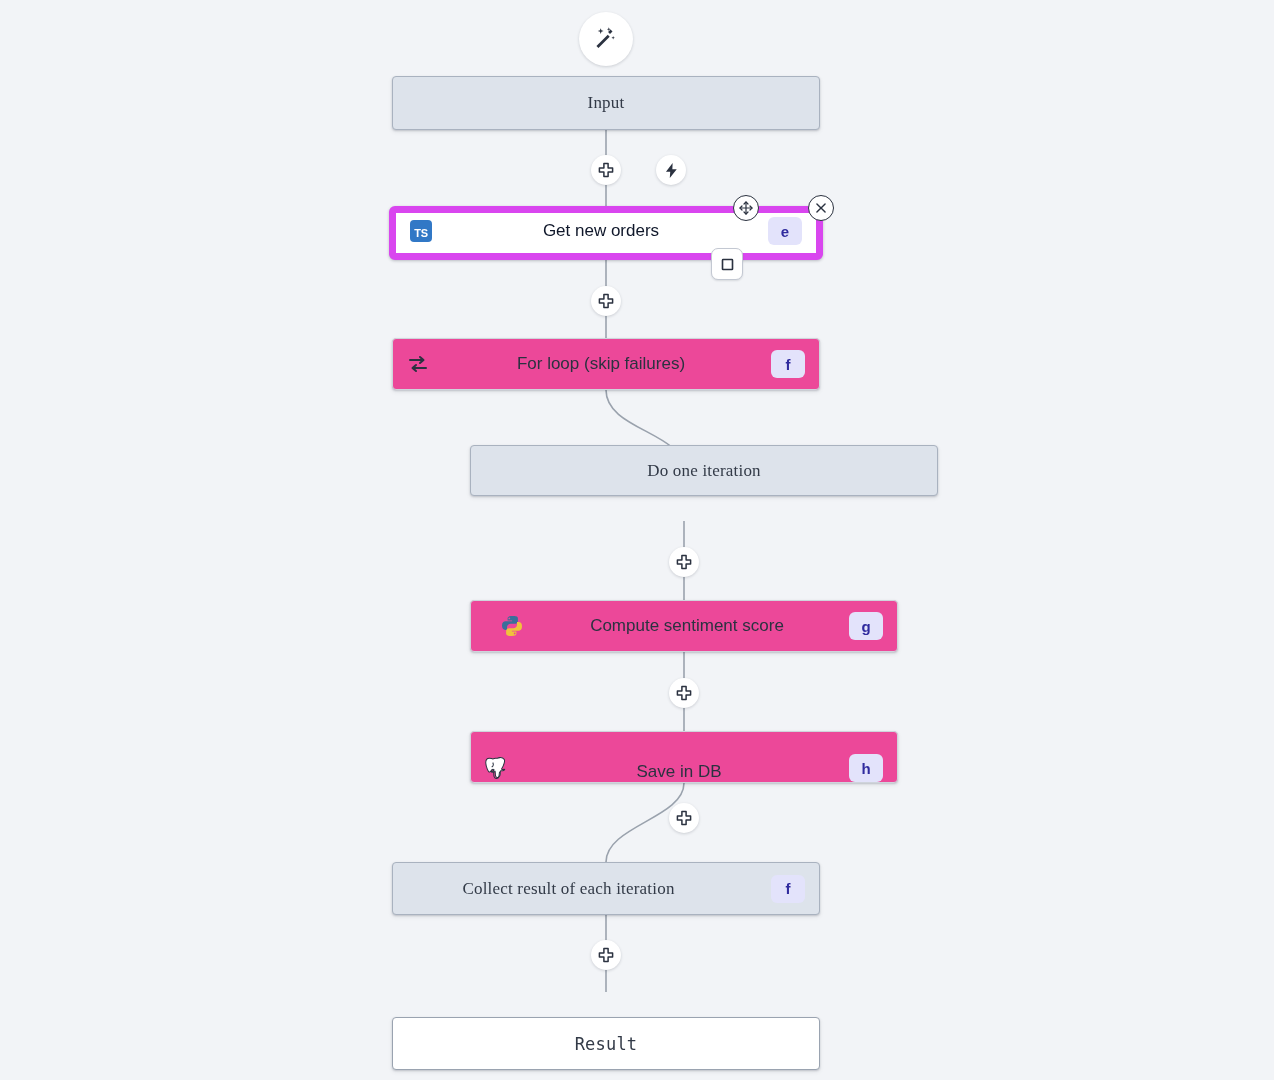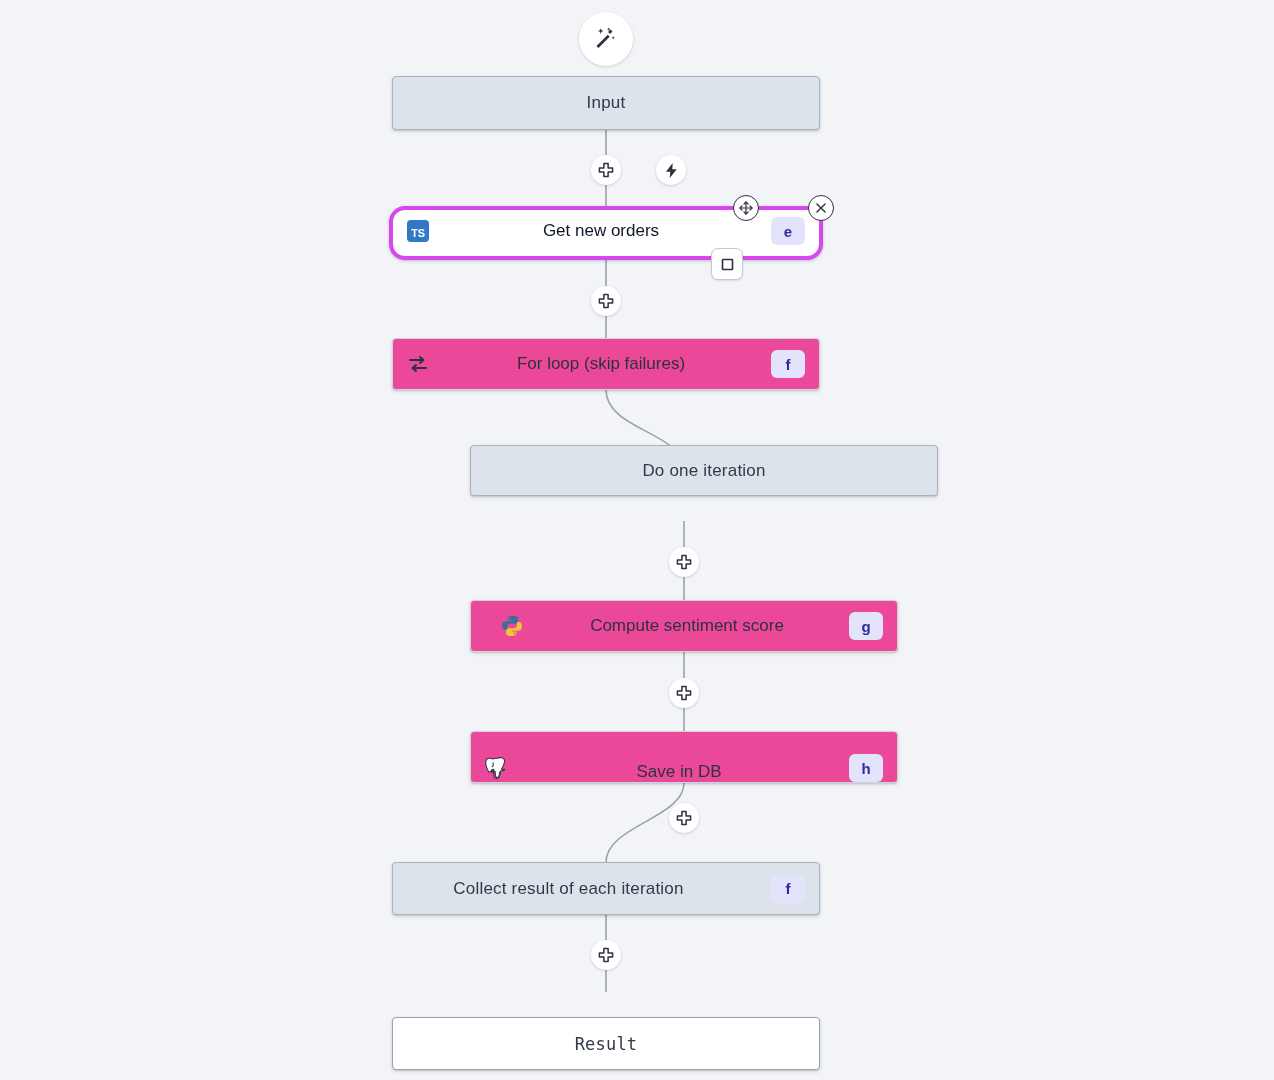--- a/index.html
+++ b/index.html
@@ -52,21 +52,21 @@
     color: #2b3240;
     white-space: nowrap;
   }
 
   
   .node.virtual {
     background: #dde3eb;
     border: 1px solid #a9b2bf;
   }
   .node.virtual .label {
-    font-family: Liberation Sans, sans-serif;
+    font-family: Liberation Serif, serif;
     font-size: 17px;
     letter-spacing: .2px;
     color: #323a47;
   }
   .node.plain {
     background: #ffffff;
     border: 1px solid #9aa3b0;
   }
   .node.plain .label {
     font-family: "DejaVu Sans Mono", "Liberation Mono", monospace;
@@ -110,22 +110,22 @@
     align-items: center;
     justify-content: center;
   }
   .badge.inline-mono {
     margin-left: 6px;
   }
 
   
   .node.selected {
     background: #ffffff;
-    border: 4px solid #d946ef;
-    border-radius: 16px;
+    border: 7px solid #d946ef;
+    border-radius: 6px;
     padding: 0 14px 4px 12px;
     box-shadow: 0 1px 3px rgba(16,24,40,.25);
   }
   .node.selected .label {
     font-family: "Liberation Sans", sans-serif;
     font-size: 17px;
     color: #0f172a;
   }
 
   

